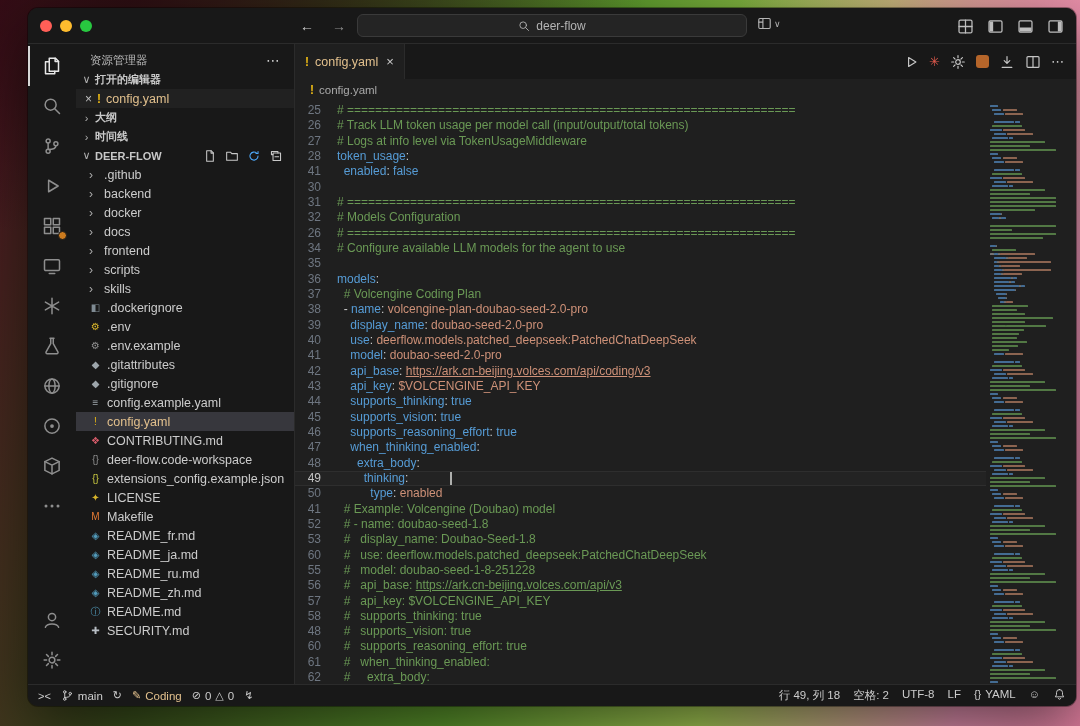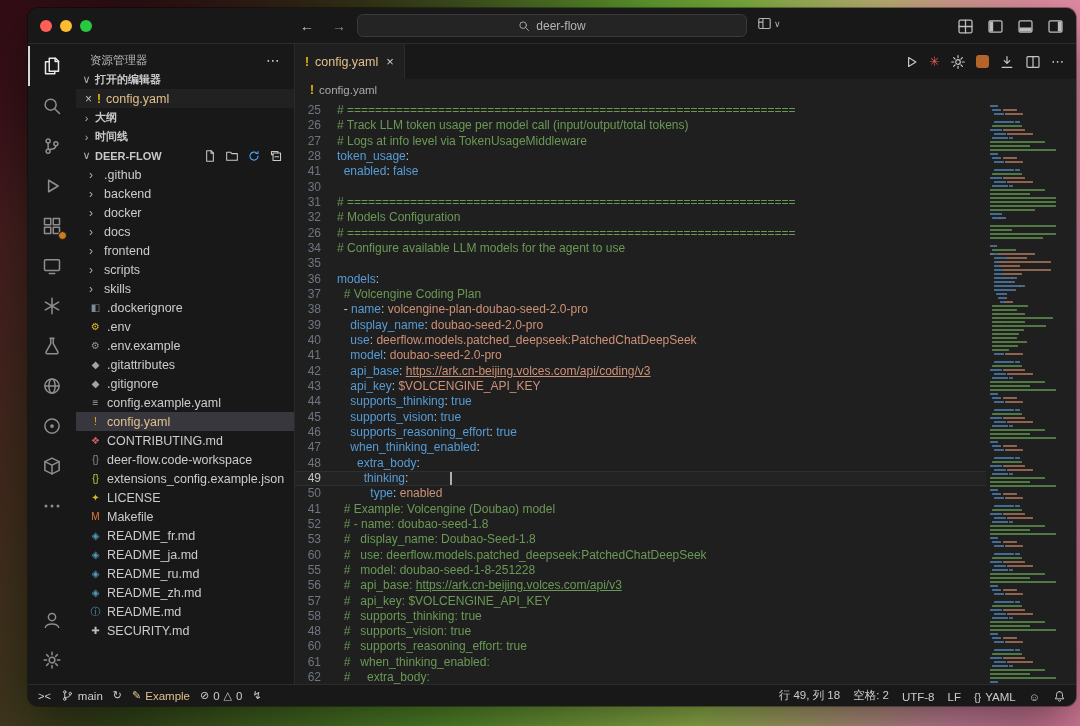--- a/index.html
+++ b/index.html
@@ -74,21 +74,21 @@
   .lc{position:relative;flex:1;overflow:hidden}
   .cursor{position:absolute;top:1px;width:1.5px;height:13px;background:#AEAFAD}
   .tk-cm{color:var(--comment)} .tk-k{color:var(--key)} .tk-s{color:var(--string)} .tk-b{color:var(--constant)} .tk-p{color:var(--plain)}
   .tk-u{color:var(--string);text-decoration:underline} .tk-cu{color:var(--comment);text-decoration:underline}
   .minimap{flex:0 0 90px;padding:4px 2px 0 4px;overflow:hidden;background:#1F1F1F}
   .mm-row{height:2px;margin-bottom:2px;display:flex}
   .mm-seg{height:2px;flex:none;opacity:.8;border-radius:.5px}
   
   .statusbar{height:22px;flex:none;background:#181818;border-top:1px solid #2B2B2B;display:flex;align-items:center;padding:0 10px;font-size:11.5px;color:#CCCCCC}
   .sb-left{display:flex;gap:10px;align-items:center}
-  .sb-right{margin-left:auto;display:flex;gap:13px;align-items:flex-end}
+  .sb-right{margin-left:auto;display:flex;gap:13px;align-items:flex-start}
   .sb-item{display:inline-flex;align-items:center;gap:4px;white-space:nowrap;cursor:pointer}
   .sb-ico svg{width:13px;height:13px;display:block}
   .sb-glyph{font-size:11px}
 </style>
 </head>
 <body>
 
 <div class="desktop">
   <div class="window">
 
@@ -1126,21 +1126,21 @@
                 <path d="M4.6 5.2v5.6M11.4 7.2c0 2.6-3.4 3.2-6.8 3.2"></path>
               </svg>
             </span>
             <span>main</span>
           </span>
           <span class="sb-item">
             <span class="sb-glyph">↻</span>
           </span>
           <span class="sb-item" style="color: rgb(226, 192, 141);">
             <span class="sb-glyph">✎</span>
-            <span>Example</span>
+            <span>Coding</span>
           </span>
           <span class="sb-item">
             <span class="sb-glyph">⊘</span>
             <span>0</span>
             <span class="sb-glyph">△</span>
             <span>0</span>
           </span>
           <span class="sb-item">
             <span class="sb-glyph">↯</span>
           </span>

